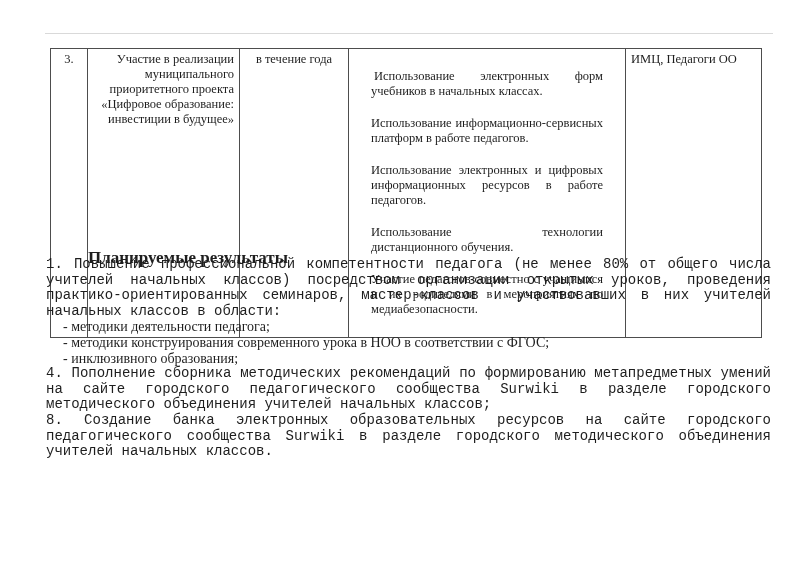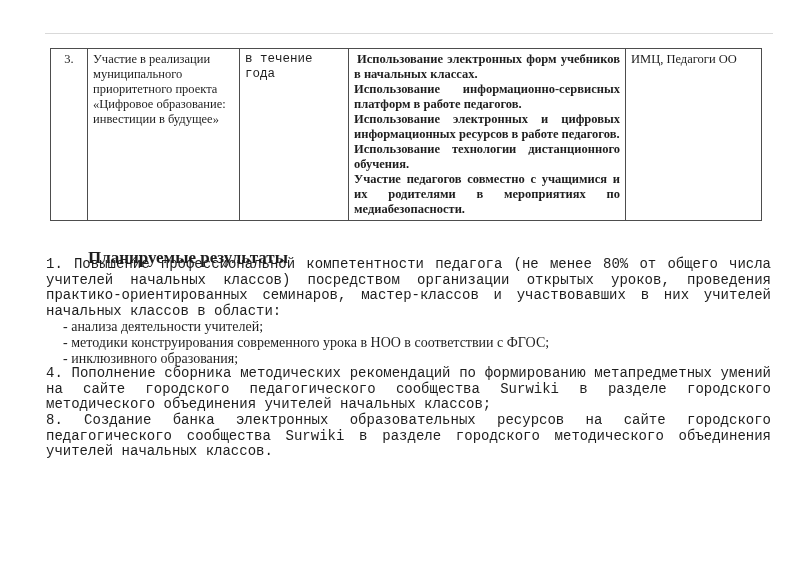--- a/index.html
+++ b/index.html
@@ -33,23 +33,23 @@
   table.doc-table td {
     border: 1px solid #4d4d4d;
     vertical-align: top;
     padding: 3px 5px;
     font-size: 12.5px;
     line-height: 15px;
     height: 142px;
     overflow: hidden;
   }
   td.cell-number { text-align: center; }
-  td.cell-activity { text-align: left; }
-  td.cell-timing { text-align: left; font-family: Liberation Mono, monospace; }
-  td.cell-results p { margin: 0; text-align: justify; font-weight: bold; }
+  td.cell-activity { text-align: right; }
+  td.cell-timing { text-align: center; }
+  td.cell-results p { margin: 17px; text-align: justify; }
   td.cell-results p:first-child { text-indent: 3px; }
   td.cell-responsible { text-align: left; margin-left: 9px; }
 
   .section-heading {
     position: absolute;
     left: 88px;
     top: 228px;
     font-size: 17px;
     font-weight: bold;
     white-space: nowrap;
@@ -100,18 +100,18 @@
       </td>
       <td class="cell-responsible">ИМЦ, Педагоги ОО</td>
     </tr>
   </tbody>
 </table>
 
 <div class="section-heading">Планируемые результаты</div>
 
 <div class="content">
   <p>1. Повышение профессиональной компетентности педагога (не менее 80% от общего числа учителей начальных классов) посредством организации открытых уроков, проведения практико-ориентированных семинаров, мастер-классов и участвовавших в них учителей начальных классов в области:</p>
-  <div class="subitem">- анализа деятельности учителей;</div>
+  <div class="subitem">- методики деятельности педагога;</div>
   <div class="subitem">- методики конструирования современного урока в НОО в соответствии с ФГОС;</div>
   <div class="subitem">- инклюзивного образования;</div>
   <p>4. Пополнение сборника методических рекомендаций по формированию метапредметных умений на сайте городского педагогического сообщества Surwiki в разделе городского методического объединения учителей начальных классов;</p>
   <p>8. Создание банка электронных образовательных ресурсов на сайте городского педагогического сообщества Surwiki в разделе городского методического объединения учителей начальных классов.</p>
 </div>
 
 </body></html>

